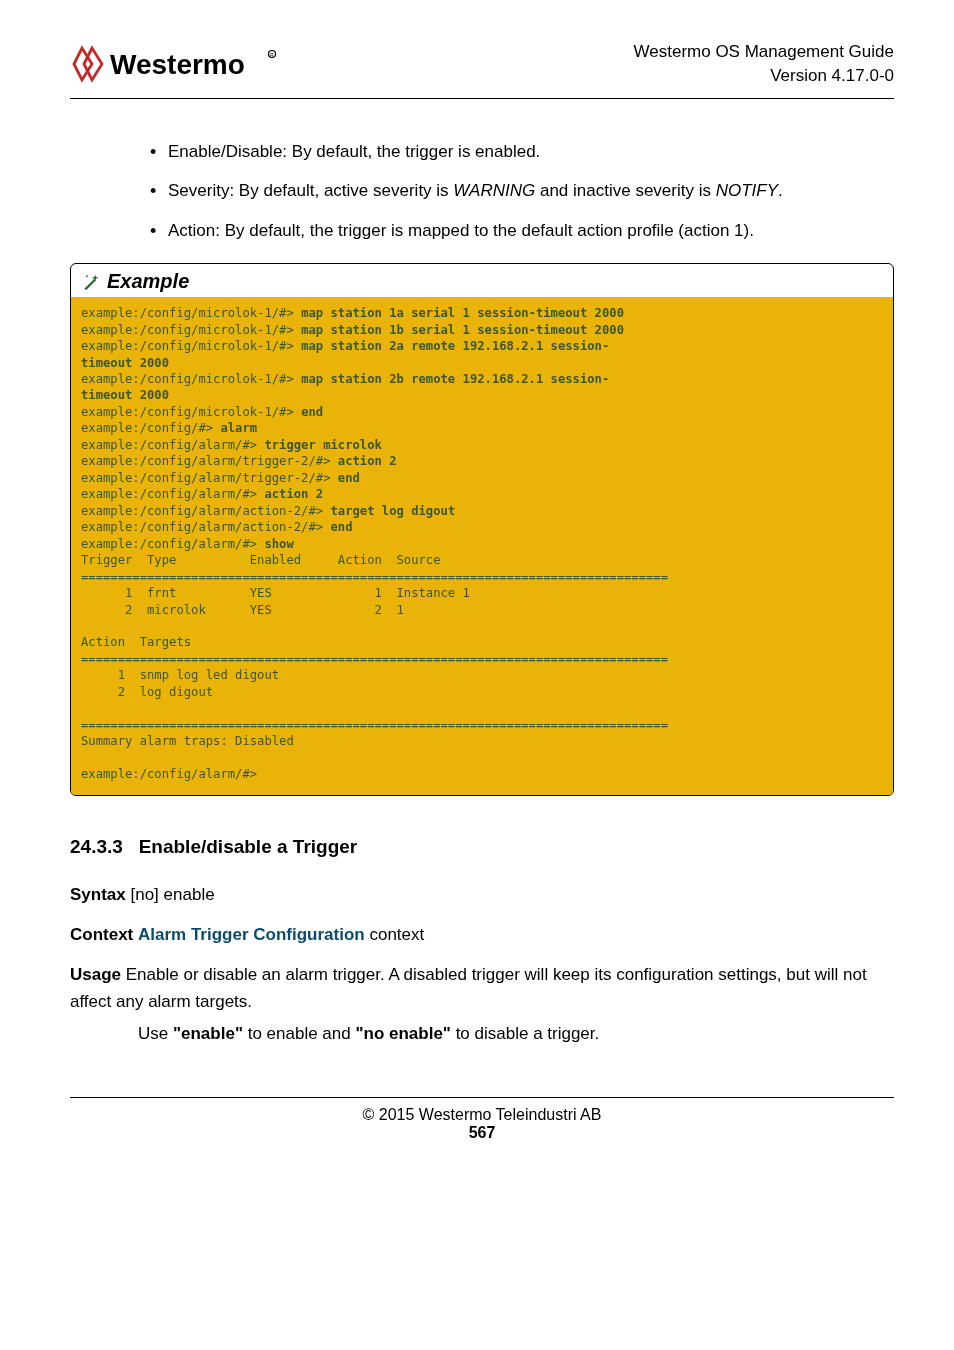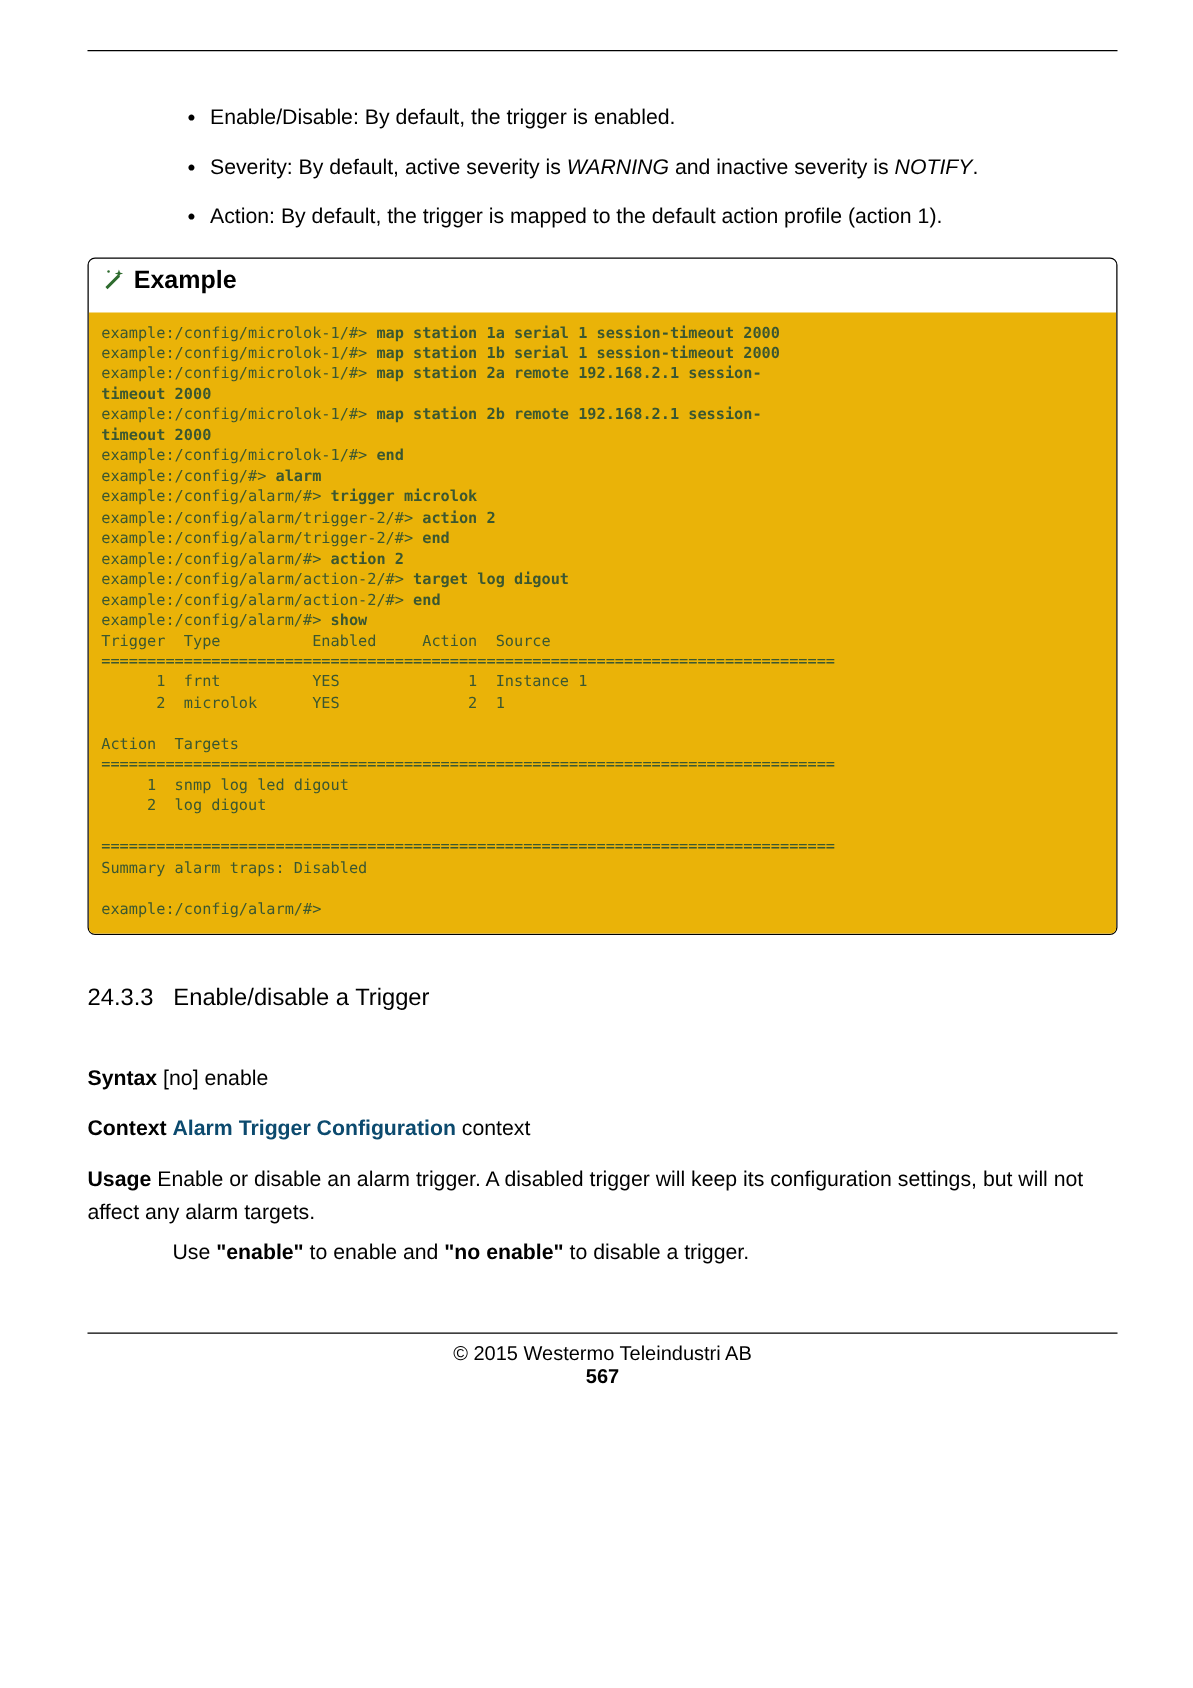--- a/index.html
+++ b/index.html
@@ -59,45 +59,46 @@
   }
   .italic { font-style: italic; }
   .ex-box {
     border: 1px solid #000;
     border-radius: 6px;
     margin: 0 0 40px 0;
     overflow: hidden;
   }
   .ex-title {
     display: flex;
-    align-items: flex-start;
+    align-items: center;
     gap: 6px;
     font-size: 20px;
     font-weight: bold;
-    padding: 6px 10px 14px 10px;
+    padding: 6px 10px 4px 10px;
+    font-style: italic;
   }
   .ex-title svg {
     width: 20px;
     height: 20px;
   }
   .ex-body {
     background: #eab308;
     padding: 8px 10px 12px 10px;
     font-family: "DejaVu Sans Mono", Menlo, Consolas, monospace;
     font-size: 12.2px;
     line-height: 1.35;
     color: #3b5731;
     white-space: pre;
     overflow-x: hidden;
   }
   .ex-body .b { font-weight: bold; }
   .sec-heading {
     font-size: 19px;
-    font-weight: normal;
-    margin: 0 0 40px 0;
+    font-weight: bold;
+    margin: 0 0 24px 0;
   }
   .defs {
     font-size: 17px;
     line-height: 1.55;
   }
   .def-row { margin-bottom: 14px; }
   .def-label { font-weight: bold; display: inline; }
   .def-body { display: inline; }
   .def-body-block { margin-left: 68px; margin-top: 6px; }
   .link { color: #0c4a6e; font-weight: bold; }
@@ -114,20 +115,35 @@
     font-size: 16px;
     padding-bottom: 20px;
     flex-direction: column;
   }
 </style>
 </head>
 <body>
 
 <div class="page">
 
+  <div class="hdr-row">
+    <div class="logo">
+      <svg viewBox="0 0 230 40">
+        <polygon points="4,20 12,4 22,20 12,36" fill="none" stroke="#c62828" stroke-width="2.8"></polygon>
+        <polygon points="14,20 22,4 32,20 22,36" fill="none" stroke="#c62828" stroke-width="2.8"></polygon>
+        <text x="40" y="30" font-family="Arial Black, Arial, sans-serif" font-size="28" font-weight="900" fill="#000" letter-spacing="0">Westermo</text>
+        <circle cx="202" cy="10" r="3.5" fill="none" stroke="#000" stroke-width="1.2"></circle>
+        <text x="200" y="12.8" font-size="5" fill="#000">R</text>
+      </svg>
+    </div>
+    <div class="hdr-right">
+      <div>Westermo OS Management Guide</div>
+      <div>Version 4.17.0-0</div>
+    </div>
+  </div>
   <hr class="hr">
 
   <ul class="bullets">
     <li>
       <span><span>Enable/Disable:</span><span> By default, the trigger is enabled.</span></span>
     </li>
     <li>
       <span><span>Severity:</span><span> By default, active severity is </span><span class="italic">WARNING</span><span> and inactive severity is </span><span class="italic">NOTIFY</span><span>.</span></span>
     </li>
     <li>

